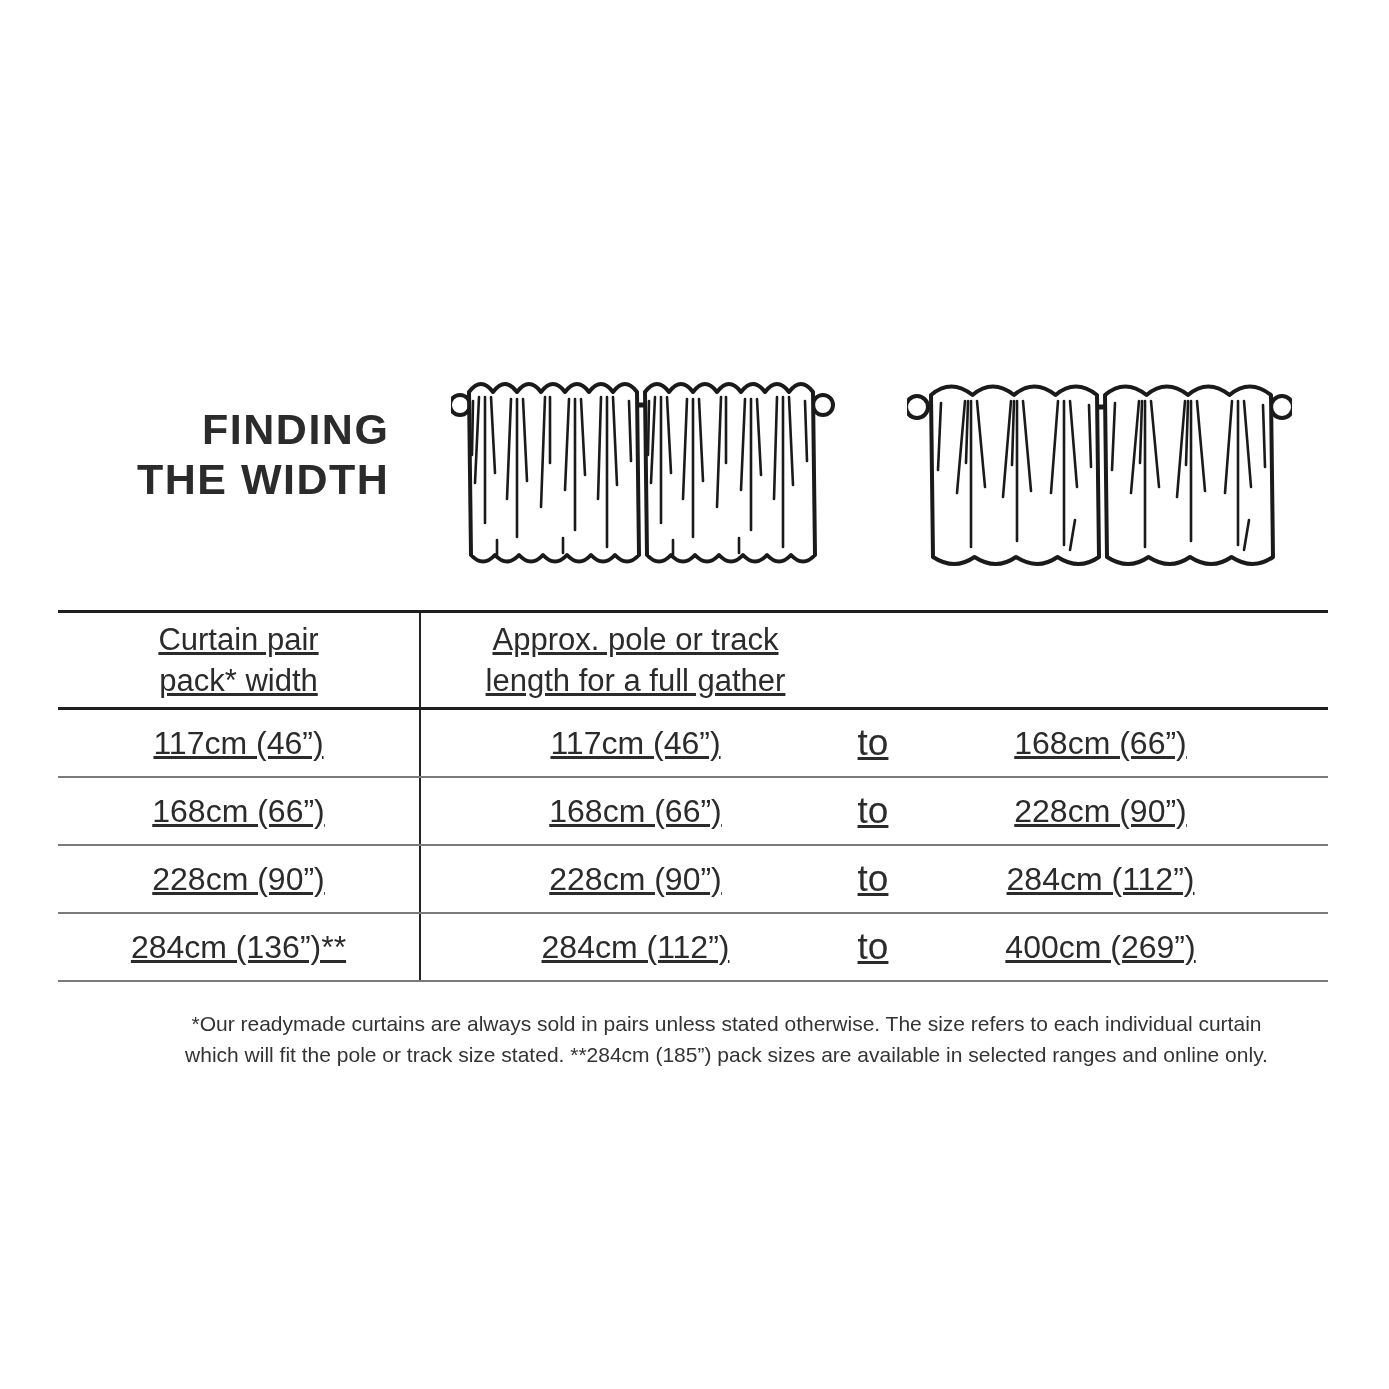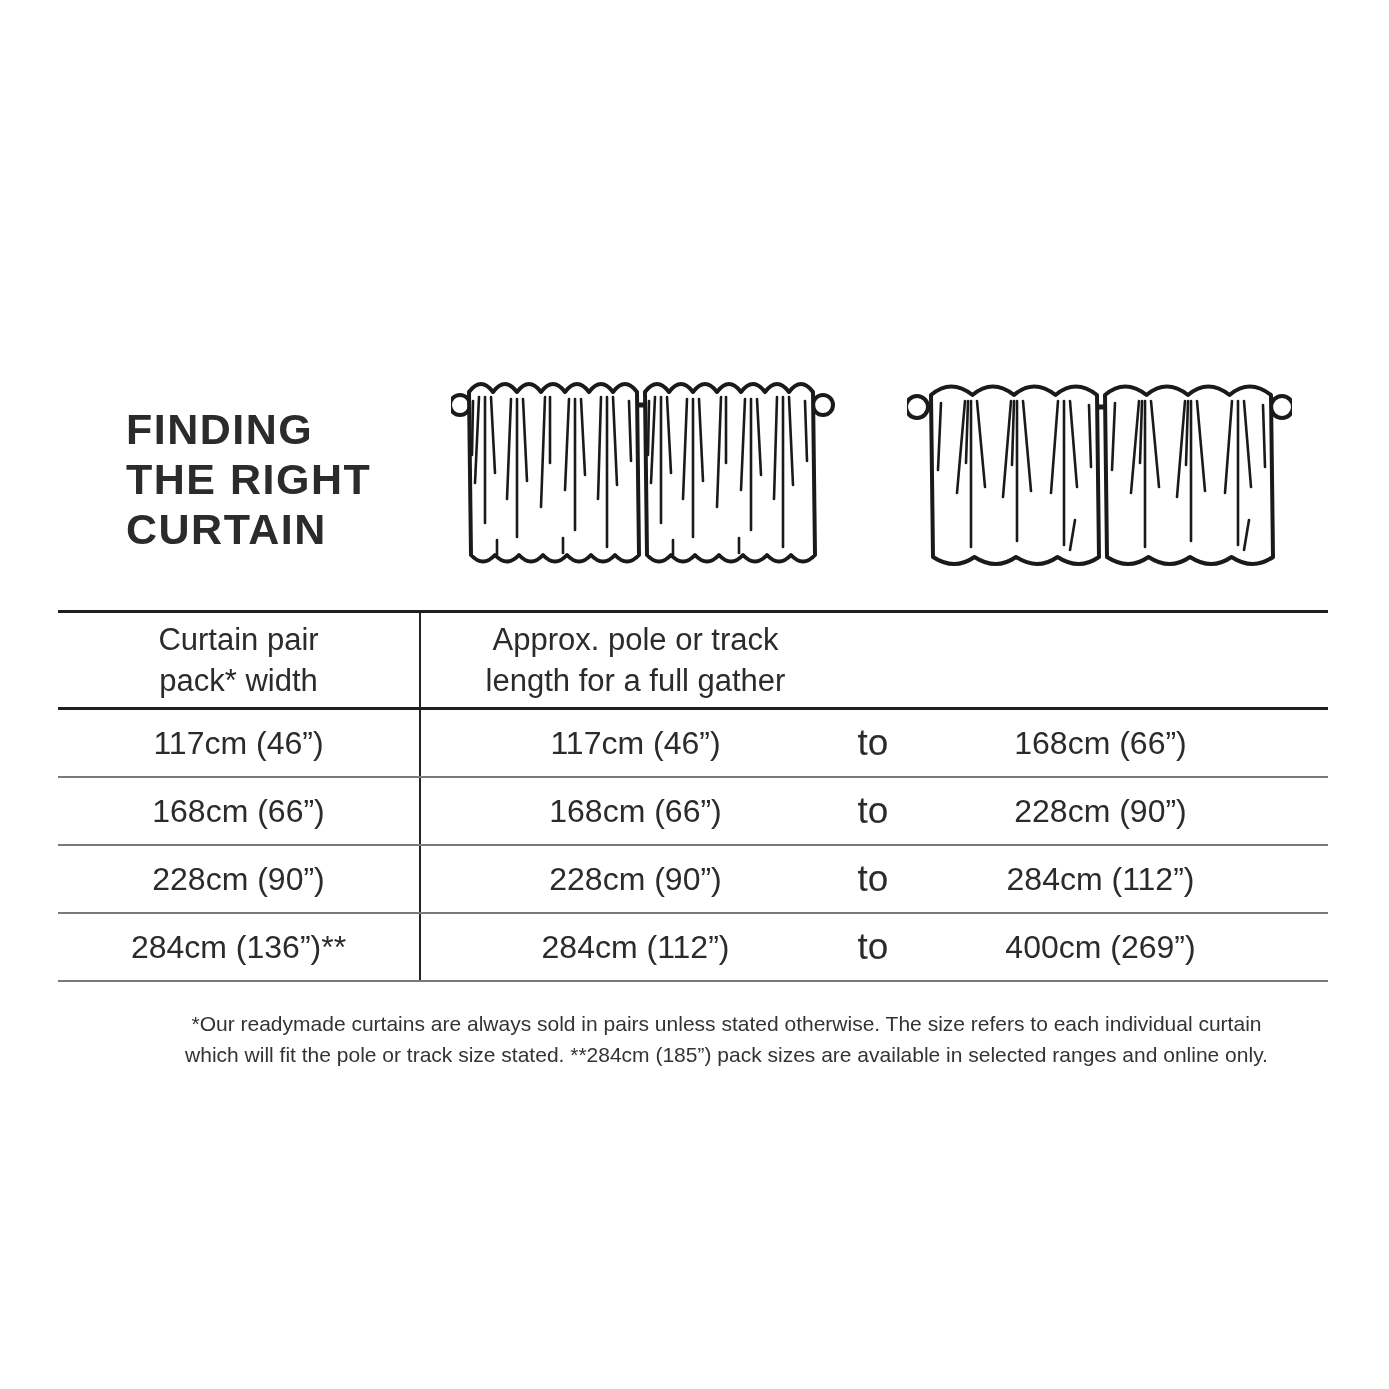--- a/index.html
+++ b/index.html
@@ -19,38 +19,40 @@
   
   .hero {
     position: absolute;
     top: 373px;
     left: 0;
     width: 1389px;
     height: 200px;
   }
   .title {
     position: absolute;
-    left: 126px;
+    left: 137px;
     top: 2px;
     font-size: 43px;
     font-weight: bold;
     letter-spacing: 1.5px;
     line-height: 50px;
     color: #2b2b2b;
+    text-align: right;
   }
   .title span { display: block; }
   .ill-full    { position: absolute; left: 451px; top: 2px; }
   .ill-relaxed { position: absolute; left: 907px; top: 2px; }
 
   
   .size-table {
     position: absolute;
     top: 610px;
     left: 58px;
     width: 1270px;
+    text-decoration: underline;
   }
   .t-row {
     display: grid;
     grid-template-columns: 363px 412px 80px 415px;
   }
   .t-head {
     border-top: 3px solid #1f1f1f;
     border-bottom: 3px solid #1f1f1f;
     height: 94px;
   }
@@ -93,22 +95,21 @@
 
   svg { display: block; }
 </style>
 </head>
 <body>
 
 <div class="hero">
 
   <h1 class="title">
     <span>FINDING</span>
-    <span>THE RIGHT</span>
-    <span>CURTAIN</span>
+    <span>THE WIDTH</span>
   </h1>
 
   <div class="ill-full">
     <svg width="385" height="195" viewBox="0 0 385 195">
       <g stroke="#1a1a1a" fill="none">
 
         <line x1="9" y1="30" x2="372" y2="30" stroke-width="5"></line>
         <circle cx="9" cy="30" r="10" stroke-width="4" fill="#ffffff"></circle>
         <circle cx="372" cy="30" r="10" stroke-width="4" fill="#ffffff"></circle>
 

